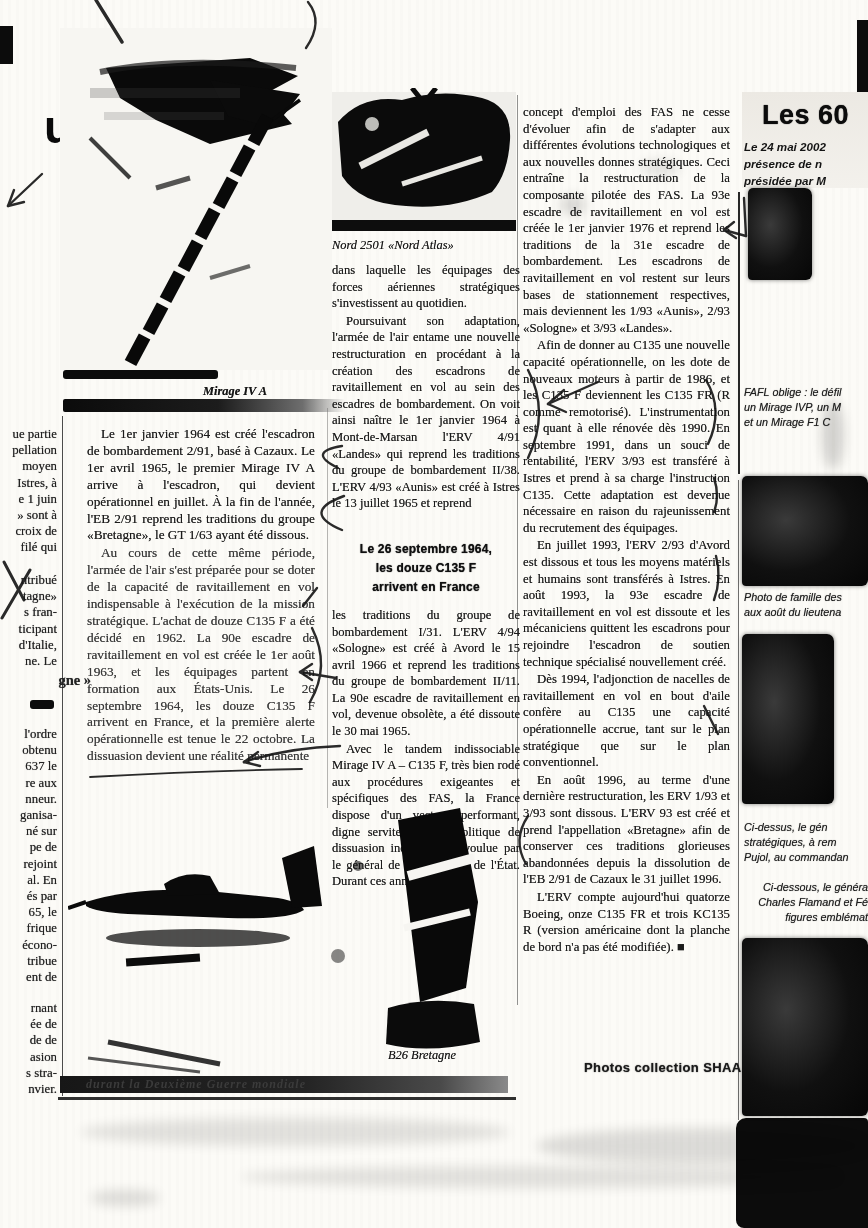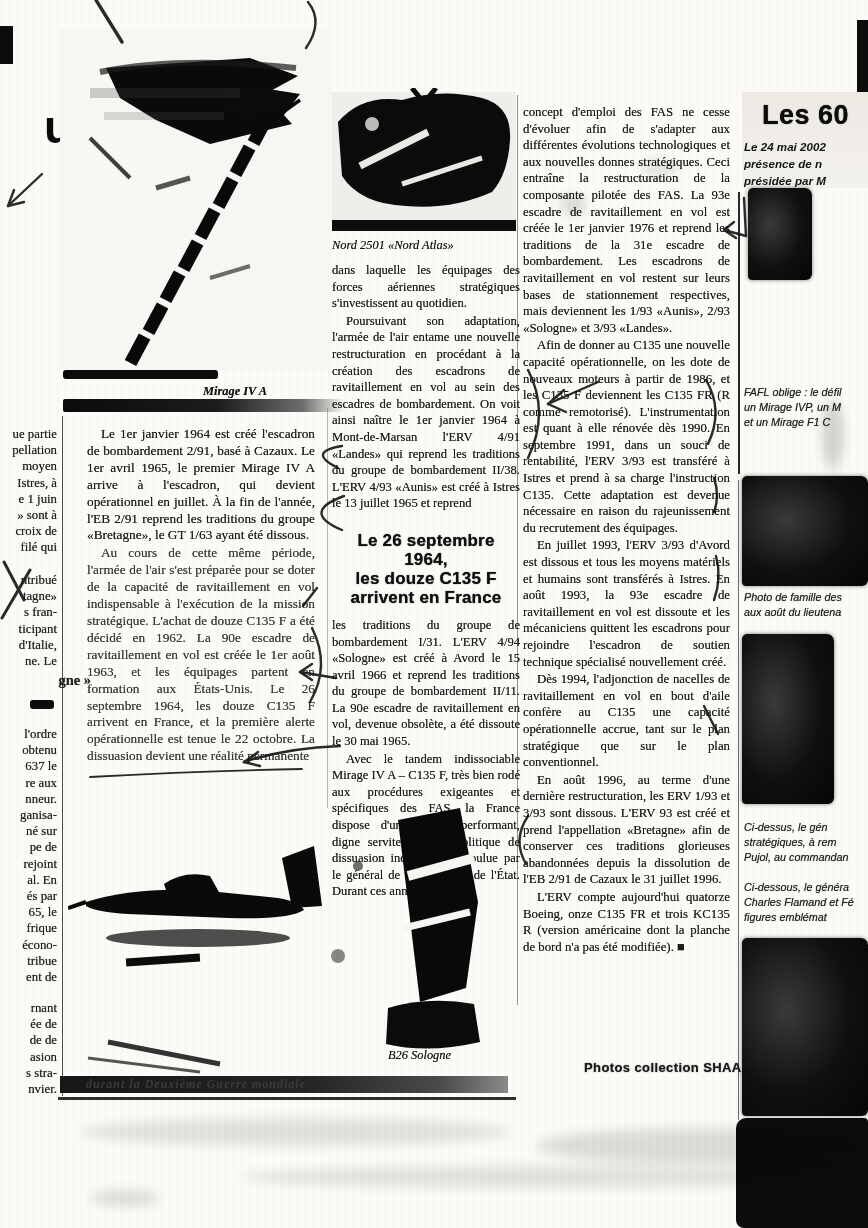--- a/index.html
+++ b/index.html
@@ -12,22 +12,22 @@
   
   .col p{margin:0 0 1px;text-align:justify;line-height:16.6px;
         text-shadow:0 0 .6px rgba(20,20,20,.65);}
   .col .ind{text-indent:14px;}
   .col1{left:87px;top:426px;width:228px;font-size:13.3px;}
   .col1 p{line-height:16.9px;}
   .col2{left:332px;top:86px;width:188px;font-size:12.6px;}
   .col3{left:523px;top:104px;width:207px;font-size:12.8px;}
   .faded{color:#3c3c3c;text-shadow:0 0 1px rgba(60,60,60,.8);}
   .heading2{font-family:"Liberation Sans","DejaVu Sans",sans-serif;font-weight:bold;
-        font-size:17px;line-height:19px;text-align:center;white-space:pre-line;
-        margin:19px 2px 10px;letter-spacing:.2px;color:#101010;text-shadow:0 0 1px #222;}
+        font-size:12px;line-height:19px;text-align:center;white-space:pre-line;
+        margin:28px 2px 10px;letter-spacing:.2px;color:#101010;text-shadow:0 0 1px #222;}
   
   .cap{font-style:italic;font-size:12.4px;color:#161616;text-shadow:0 0 .6px rgba(0,0,0,.6);}
   .capbold{font-weight:bold;}
   
   .strip{left:0;width:57px;text-align:right;font-size:12.8px;line-height:16.2px;
         white-space:pre-line;color:#222;text-shadow:0 0 .7px rgba(0,0,0,.6);overflow:hidden;}
   .stripbold{font-weight:bold;font-size:14.5px;margin-left:34px;}
   
   .sb-head{font-family:"Liberation Sans","DejaVu Sans",sans-serif;font-weight:bold;
         font-size:27px;letter-spacing:.5px;color:#0c0c0c;white-space:nowrap;
@@ -164,21 +164,21 @@
     <div class="heading2">Le 26 septembre 1964,
 les douze C135 F
 arrivent en France</div>
     <p>les traditions du groupe de bombardement I/31. L'ERV 4/94 «Sologne» est créé à Avord le 15 avril 1966 et reprend les traditions du groupe de bombardement II/11. La 90e escadre de ravitaillement en vol, devenue obsolète, a été dissoute le 30 mai 1965.</p>
     <p class="ind">Avec le tandem indissociable Mirage IV A – C135 F, très bien rodé aux procédures exigeantes et spécifiques des FAS, la France dispose d'un vecteur performant, digne serviteur de la politique de dissuasion indépendante voulue par le général de Gaulle, chef de l'État. Durant ces années, le</p>
   </div>
 
   <div class="abs col col3">
     <p>concept d'emploi des FAS ne cesse d'évoluer afin de s'adapter aux différentes évolutions technologiques et aux nouvelles donnes stratégiques. Ceci entraîne la restructuration de la composante pilotée des FAS. La 93e escadre de ravitaillement en vol est créée le 1er janvier 1976 et reprend les traditions de la 31e escadre de bombardement. Les escadrons de ravitaillement en vol restent sur leurs bases de stationnement respectives, mais deviennent les 1/93 «Aunis», 2/93 «Sologne» et 3/93 «Landes».</p>
     <p class="ind">Afin de donner au C135 une nouvelle capacité opérationnelle, on les dote de nouveaux moteurs à partir de 1986, et les C135 F deviennent les C135 FR (R comme remotorisé). L'instrumentation est quant à elle rénovée dès 1990. En septembre 1991, dans un souci de rentabilité, l'ERV 3/93 est transféré à Istres et prend à sa charge l'instruction C135. Cette adaptation est devenue nécessaire en raison du rajeunissement du recrutement des équipages.</p>
-    <p class="ind">En juillet 1993, l'ERV 3/93 d'Avord est dissous et tous les moyens matériels et humains sont transférés à Istres. En août 1993, la 93e escadre de ravitaillement en vol est dissoute et les mécaniciens quittent les escadrons pour rejoindre l'escadron de soutien technique spécialisé nouvellement créé.</p>
+    <p class="ind">En juillet 1993, l'ERV 2/93 d'Avord est dissous et tous les moyens matériels et humains sont transférés à Istres. En août 1993, la 93e escadre de ravitaillement en vol est dissoute et les mécaniciens quittent les escadrons pour rejoindre l'escadron de soutien technique spécialisé nouvellement créé.</p>
     <p class="ind">Dès 1994, l'adjonction de nacelles de ravitaillement en vol en bout d'aile confère au C135 une capacité opérationnelle accrue, tant sur le plan stratégique que sur le plan conventionnel.</p>
     <p class="ind">En août 1996, au terme d'une dernière restructuration, les ERV 1/93 et 3/93 sont dissous. L'ERV 93 est créé et prend l'appellation «Bretagne» afin de conserver ces traditions glorieuses abandonnées depuis la dissolution de l'EB 2/91 de Cazaux le 31 juillet 1996.</p>
     <p class="ind">L'ERV compte aujourd'hui quatorze Boeing, onze C135 FR et trois KC135 R (version américaine dont la planche de bord n'a pas été modifiée). ■</p>
   </div>
 
   <div class="abs" style="left:68px;top:806px;">
     <svg width="452" height="270" viewBox="0 0 452 270">
       <g>
         <path d="M18 96 Q70 80 140 85 L210 92 Q232 96 236 104 Q220 114 160 112 L60 108 Q28 106 18 100 Z" fill="#0a0a0a"></path>
         <path d="M96 78 Q116 64 142 70 L152 88 L100 90 Z" fill="#0a0a0a"></path>
@@ -190,21 +190,21 @@
         <path d="M340 70 L406 52" stroke="#f6f5f1" stroke-width="10"></path>
         <path d="M336 122 L402 106" stroke="#f6f5f1" stroke-width="7"></path>
         <path d="M320 202 Q360 190 406 198 L412 236 Q360 248 318 238 Z" fill="#0b0b0b"></path>
         <path d="M40 236 L152 258" stroke="#111" stroke-width="5" opacity=".85"></path>
         <path d="M20 252 L132 266" stroke="#111" stroke-width="3" opacity=".7"></path>
         <circle cx="290" cy="60" r="5" fill="#111" opacity=".6"></circle>
         <circle cx="270" cy="150" r="7" fill="#111" opacity=".5"></circle>
       </g>
     </svg>
   </div>
-  <div class="abs cap" style="left:388px;top:1048px;">B26 Sologne</div>
+  <div class="abs cap" style="left:388px;top:1048px;">B26 Bretagne</div>
   <div class="b26bar">
     <span>durant la Deuxième Guerre mondiale</span>
   </div>
   <div class="bar" style="left:58px;top:1097px;width:458px;height:3px;opacity:.85;"></div>
 
   <div class="abs credit" style="left:584px;top:1060px;">Photos collection SHAA</div>
 
   <div class="abs" style="left:742px;top:92px;width:126px;height:96px;background:linear-gradient(180deg,#ece9e3,#f3f1ec);"></div>
   <div class="abs sb-head" style="left:762px;top:100px;width:120px;overflow:visible;">Les 60</div>
   <div class="abs sb-intro" style="left:744px;top:138px;width:124px;overflow:hidden;">Le 24 mai 2002
@@ -215,21 +215,21 @@
   <div class="abs sb-cap" style="left:744px;top:385px;width:124px;overflow:hidden;">FAFL oblige : le défil
 un Mirage IVP, un M
 et un Mirage F1 C</div>
   <div class="sb-photo" style="left:742px;top:476px;width:126px;height:110px;"></div>
   <div class="abs sb-cap" style="left:744px;top:590px;width:124px;overflow:hidden;">Photo de famille des
 aux août du lieutena</div>
   <div class="sb-photo" style="left:742px;top:634px;width:92px;height:170px;"></div>
   <div class="abs sb-cap" style="left:744px;top:820px;width:124px;overflow:hidden;">Ci-dessus, le gén
 stratégiques, à rem
 Pujol, au commandan</div>
-  <div class="abs sb-cap" style="left:744px;top:880px;width:124px;overflow:hidden;">Ci-dessous, le généra
+  <div class="abs sb-cap" style="left:744px;top:880px;width:124px;overflow:hidden;text-align:right;">Ci-dessous, le généra
 Charles Flamand et Fé
 figures emblémat</div>
   <div class="sb-photo" style="left:742px;top:938px;width:126px;height:178px;"></div>
 
   <div class="smudge" style="left:560px;top:195px;width:26px;height:20px;opacity:.14;"></div>
   <div class="smudge" style="left:640px;top:160px;width:40px;height:16px;opacity:.1;"></div>
   <div class="smudge" style="left:822px;top:400px;width:22px;height:70px;opacity:.16;"></div>
   <div class="smudge" style="left:80px;top:1118px;width:430px;height:28px;opacity:.1;"></div>
   <div class="smudge" style="left:536px;top:1128px;width:330px;height:36px;opacity:.12;"></div>
   <div class="smudge" style="left:240px;top:1166px;width:600px;height:22px;opacity:.1;"></div>

